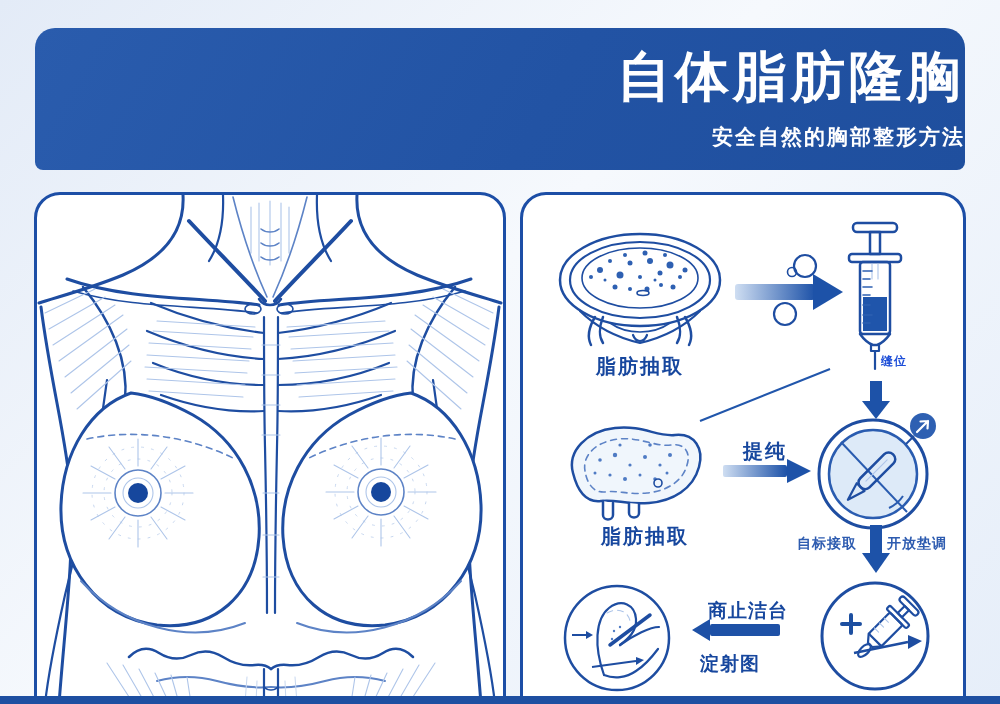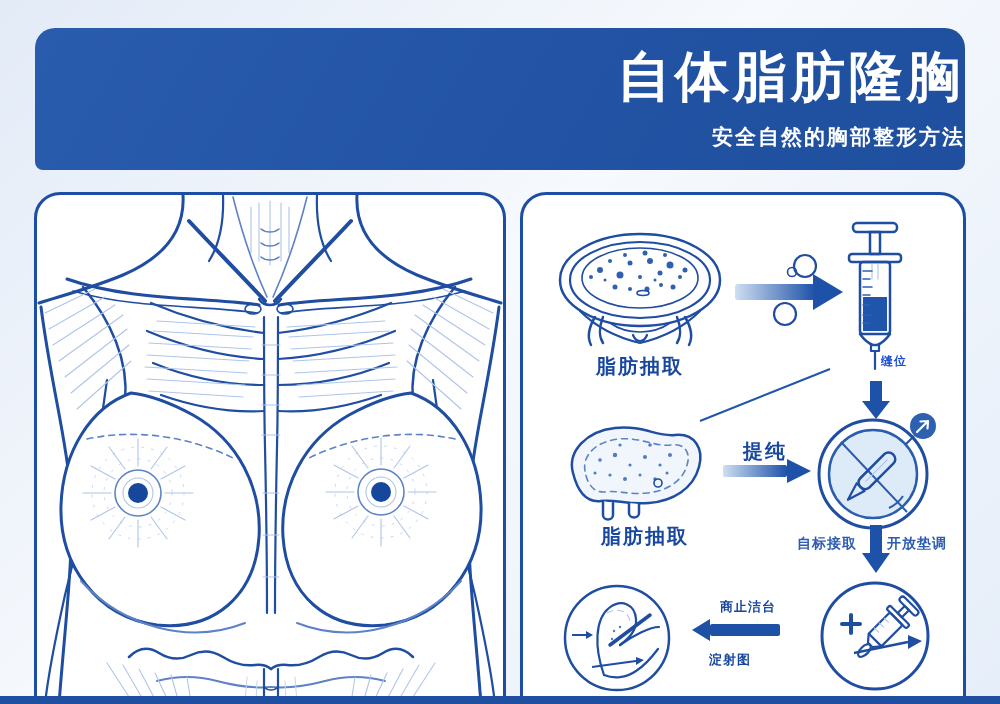--- a/index.html
+++ b/index.html
@@ -23,21 +23,21 @@
   .panel{
     background:#ffffff;border:3px solid #1c4ea6;border-radius:26px 26px 0 0;
     z-index:1;
   }
   #left-panel{left:34px;top:192px;width:466px;height:512px;}
   #right-panel{left:520px;top:192px;width:440px;height:512px;}
   #footer-bar{left:0;top:696px;width:1000px;height:8px;background:#1e4fa1;z-index:6;}
   
   .lbl{color:#17479e;font-weight:800;text-align:center;}
   .lbl-big{font-size:20px;letter-spacing:2px;}
-  .lbl-mid{font-size:13px;letter-spacing:1px;}
+  .lbl-mid{font-size:19px;letter-spacing:1px;}
   .lbl-small{font-size:14px;color:#2e5cb0;letter-spacing:1px;}
   .lbl-tiny{font-size:12px;color:#1d4ed8;font-weight:700;letter-spacing:1px;text-align:left;}
   
   .k4{stroke:#1e4da1;stroke-width:4;fill:none;stroke-linecap:round;stroke-linejoin:round;}
   .k3{stroke:#1e4da1;stroke-width:3;fill:none;stroke-linecap:round;stroke-linejoin:round;}
   .k25{stroke:#1e4da1;stroke-width:2.5;fill:none;stroke-linecap:round;stroke-linejoin:round;}
   .k2{stroke:#1e4da1;stroke-width:2.2;fill:none;stroke-linecap:round;stroke-linejoin:round;}
   .k15{stroke:#1e4da1;stroke-width:1.6;fill:none;stroke-linecap:round;}
   .m2{stroke:#5d83c6;stroke-width:2;fill:none;stroke-linecap:round;}
   .m15{stroke:#5d83c6;stroke-width:1.6;fill:none;stroke-linecap:round;}

